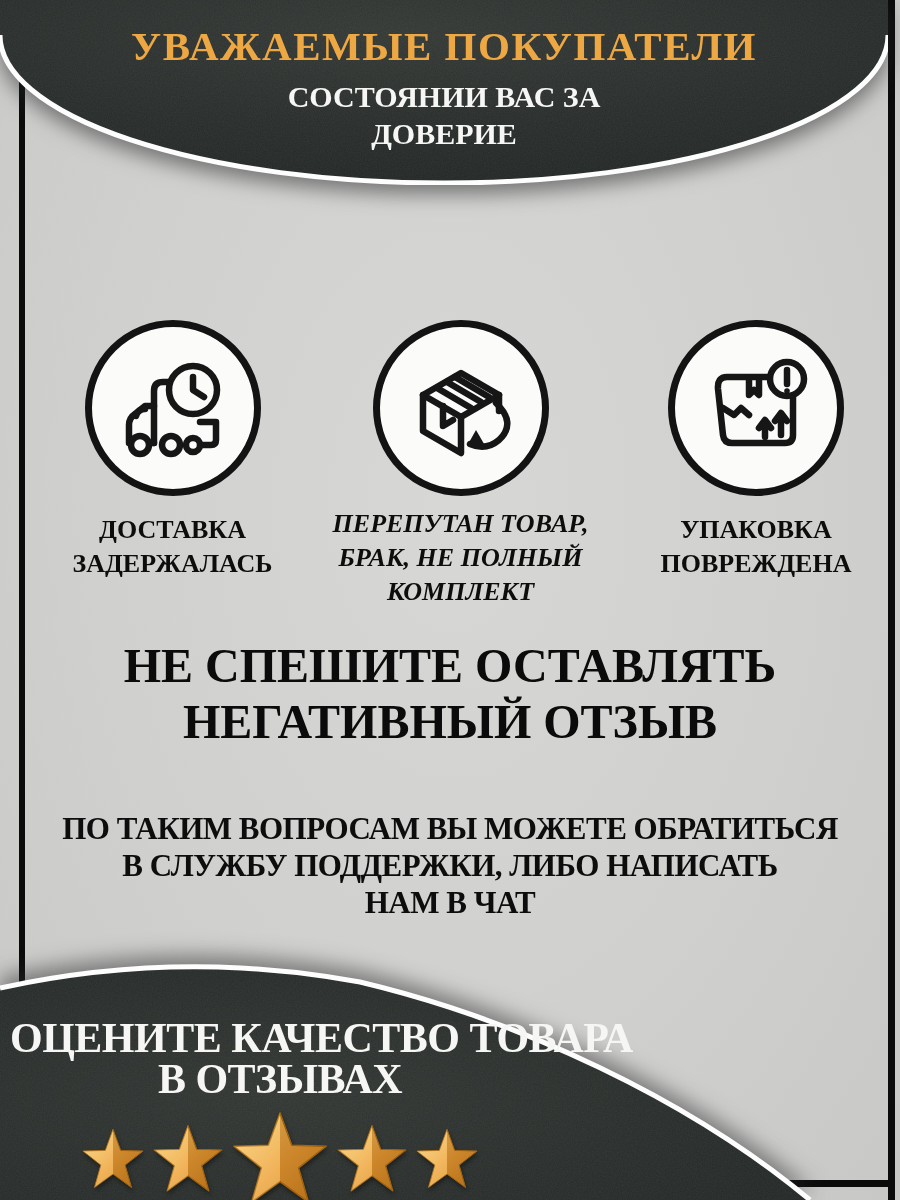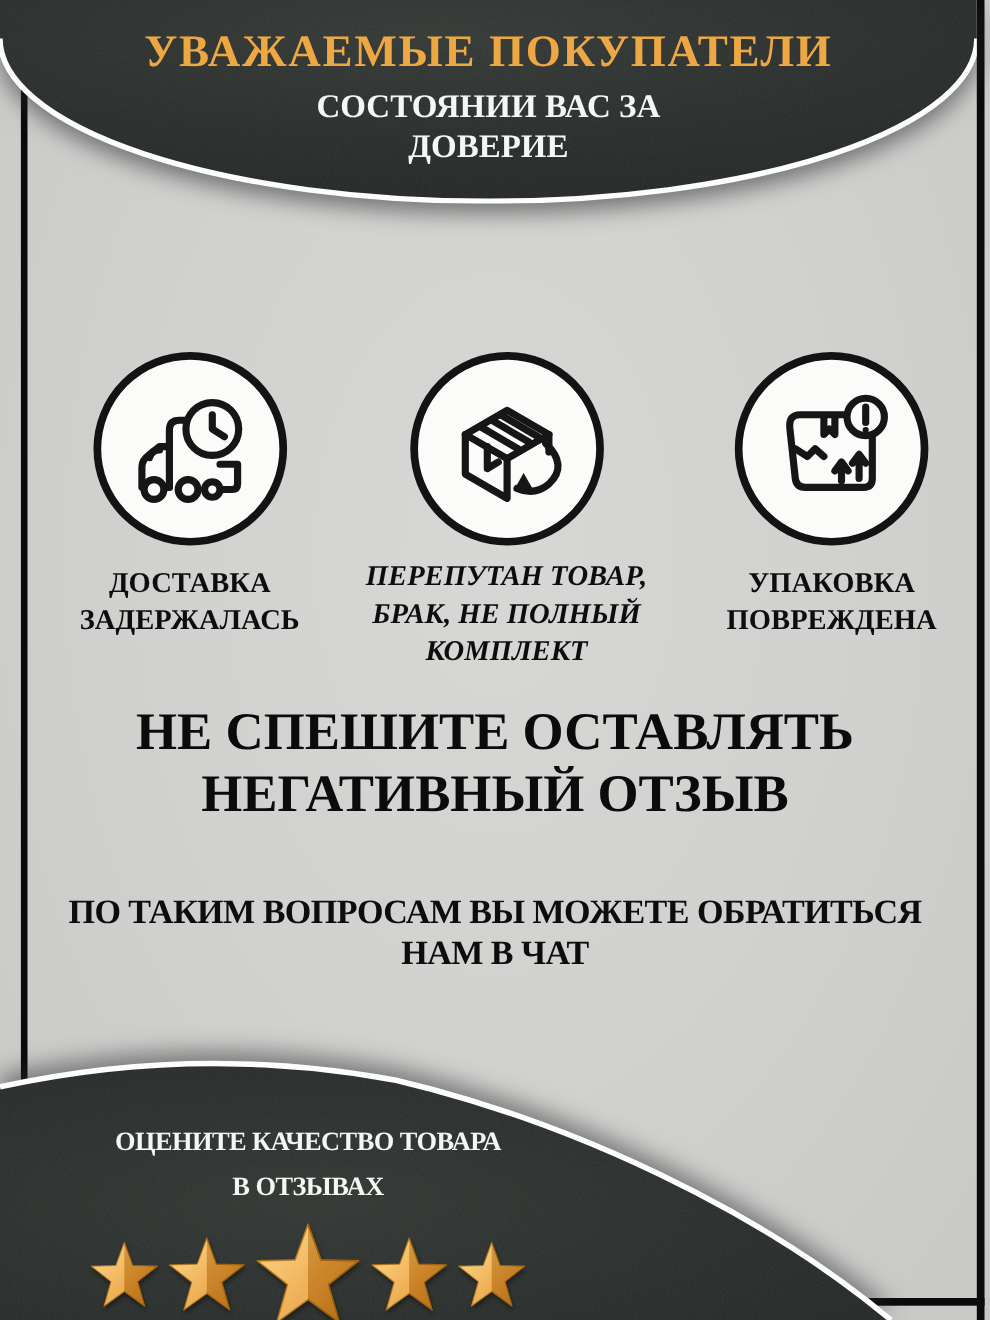--- a/index.html
+++ b/index.html
@@ -40,21 +40,21 @@
   .licon .solid{fill:#161616;stroke:none;}
   .issue-label{margin-top:17px;font-size:26px;line-height:34px;color:#0d0d0d;}
   .issue-wrong .issue-label{margin-top:11px;font-style:italic;}
   
   .warning-title{position:absolute;left:40px;right:40px;top:638px;text-align:center;
                  font-size:48px;line-height:56px;color:#0b0b0b;z-index:2;}
   .warning-text{position:absolute;left:38px;right:38px;top:810px;text-align:center;
                 font-size:31px;line-height:37px;letter-spacing:-.5px;color:#0d0d0d;z-index:2;}
   
   .ftr-content{position:absolute;left:10px;width:540px;top:58px;text-align:center;z-index:2;}
-  .ftr-title{font-size:24px;line-height:41px;letter-spacing:-.5px;color:var(--white-text,#f6f6f4);}
+  .ftr-title{font-size:42px;line-height:41px;letter-spacing:-.5px;color:var(--white-text,#f6f6f4);}
   .stars{margin-top:10px;display:flex;justify-content:center;align-items:center;gap:7px;height:100px;}
   .star{flex:0 0 auto;filter:drop-shadow(1px 3px 2px rgba(0,0,0,.4));}
   .defs-hidden{position:absolute;width:0;height:0;overflow:hidden;}
 </style>
 </head>
 <body>
 
 <svg class="defs-hidden" aria-hidden="true">
   <defs>
     <linearGradient id="goldGrad" x1="0" y1="0" x2="1" y2="1">
@@ -165,20 +165,21 @@
       <div class="nowrap">ПОВРЕЖДЕНА</div>
     </div>
   </div>
 
   <div class="warning-title">
     <div class="nowrap">НЕ СПЕШИТЕ ОСТАВЛЯТЬ</div>
     <div class="nowrap">НЕГАТИВНЫЙ ОТЗЫВ</div>
   </div>
   <div class="warning-text">
     <div class="nowrap">ПО ТАКИМ ВОПРОСАМ ВЫ МОЖЕТЕ ОБРАТИТЬСЯ</div>
+    <div class="nowrap">В СЛУЖБУ ПОДДЕРЖКИ, ЛИБО НАПИСАТЬ</div>
     <div class="nowrap">НАМ В ЧАТ</div>
   </div>
 
   <div class="ftr">
     <svg class="arc" viewBox="0 0 900 240" preserveAspectRatio="none" aria-hidden="true">
       <defs>
         <radialGradient id="darkGradF" cx="35%" cy="55%" r="95%">
           <stop offset="0" stop-color="#303532"></stop>
           <stop offset="0.55" stop-color="#262b29"></stop>
           <stop offset="1" stop-color="#1f2422"></stop>

